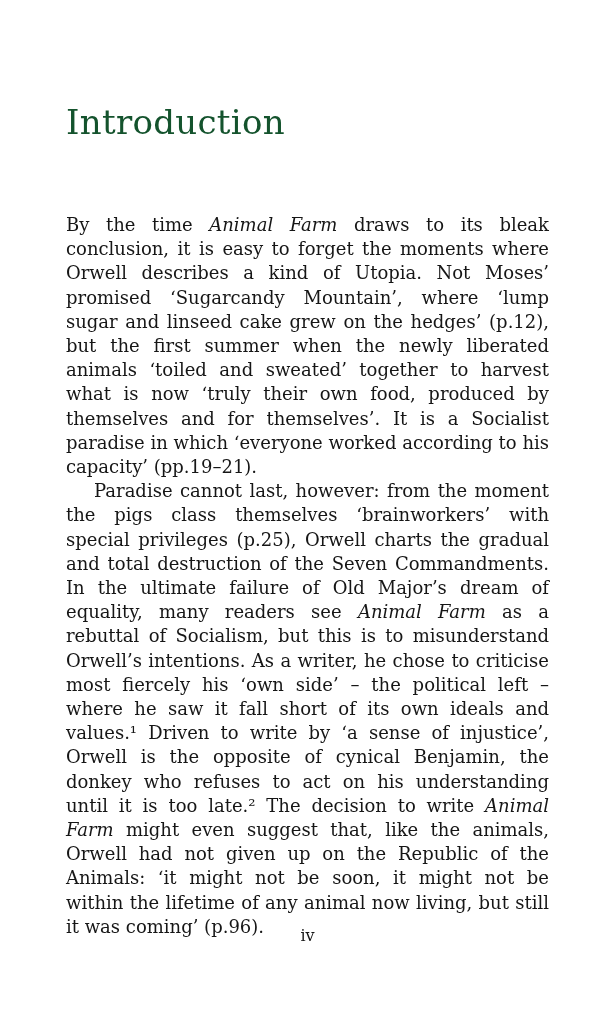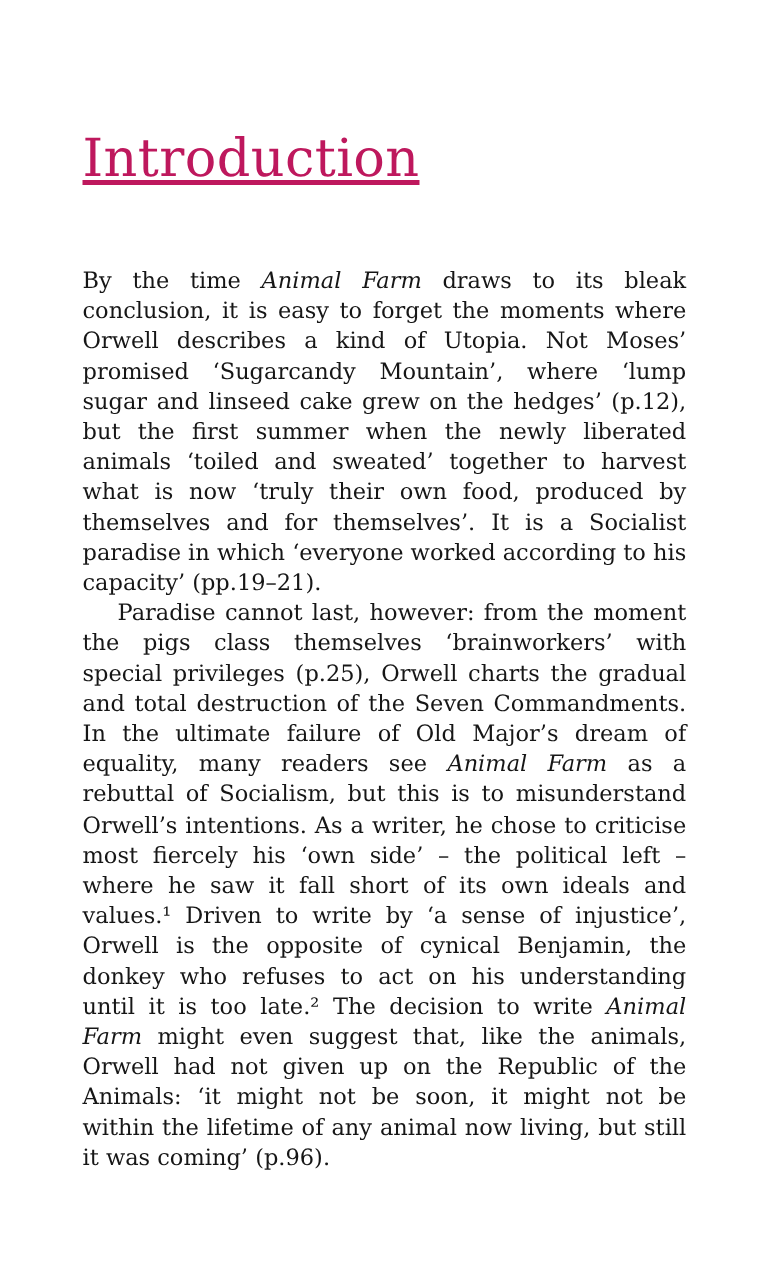--- a/index.html
+++ b/index.html
@@ -15,26 +15,25 @@
   .page {
     position: absolute;
     inset: 0;
     background: #ffffff;
   }
   .heading {
     position: absolute;
     left: 66px;
     top: 103px;
     margin: 0;
-    font-size: 42px;
+    font-size: 34px;
     font-weight: 400;
-    color: #be185d;
+    color: #14532d;
     letter-spacing: 0.3px;
     line-height: 1.15;
-    text-decoration: underline;
   }
   .body-text {
     position: absolute;
     left: 66px;
     right: 66px;
     top: 213px;
     text-align: justify;
     font-size: 18px;
     line-height: 24.2px;
     color: #161616;
@@ -61,13 +60,14 @@
 <body>
 
 <div class="page">
   <h1 class="heading">Introduction</h1>
 
   <div class="body-text">
       <p class="para"><span>By the time </span><em>Animal Farm</em><span> draws to its bleak conclusion, it is easy to forget the moments where Orwell describes a kind of Utopia. Not Moses’ promised ‘Sugarcandy Mountain’, where ‘lump sugar and linseed cake grew on the hedges’ (p.12), but the first summer when the newly liberated animals ‘toiled and sweated’ together to harvest what is now ‘truly their own food, produced by themselves and for themselves’. It is a Socialist paradise in which ‘everyone worked according to his capacity’ (pp.19–21).</span></p>
       <p class="para indent"><span>Paradise cannot last, however: from the moment the pigs class themselves ‘brainworkers’ with special privileges (p.25), Orwell charts the gradual and total destruction of the Seven Commandments. In the ultimate failure of Old Major’s dream of equality, many readers see </span><em>Animal Farm</em><span> as a rebuttal of Socialism, but this is to misunderstand Orwell’s intentions. As a writer, he chose to criticise most fiercely his ‘own side’ – the political left – where he saw it fall short of its own ideals and values.¹ Driven to write by ‘a sense of injustice’, Orwell is the opposite of cynical Benjamin, the donkey who refuses to act on his understanding until it is too late.² The decision to write </span><em>Animal Farm</em><span> might even suggest that, like the animals, Orwell had not given up on the Republic of the Animals: ‘it might not be soon, it might not be within the lifetime of any animal now living, but still it was coming’ (p.96).</span></p>
     </div>
 
+  <div class="footer-page-number">iv</div>
 </div>
 
 </body></html>

